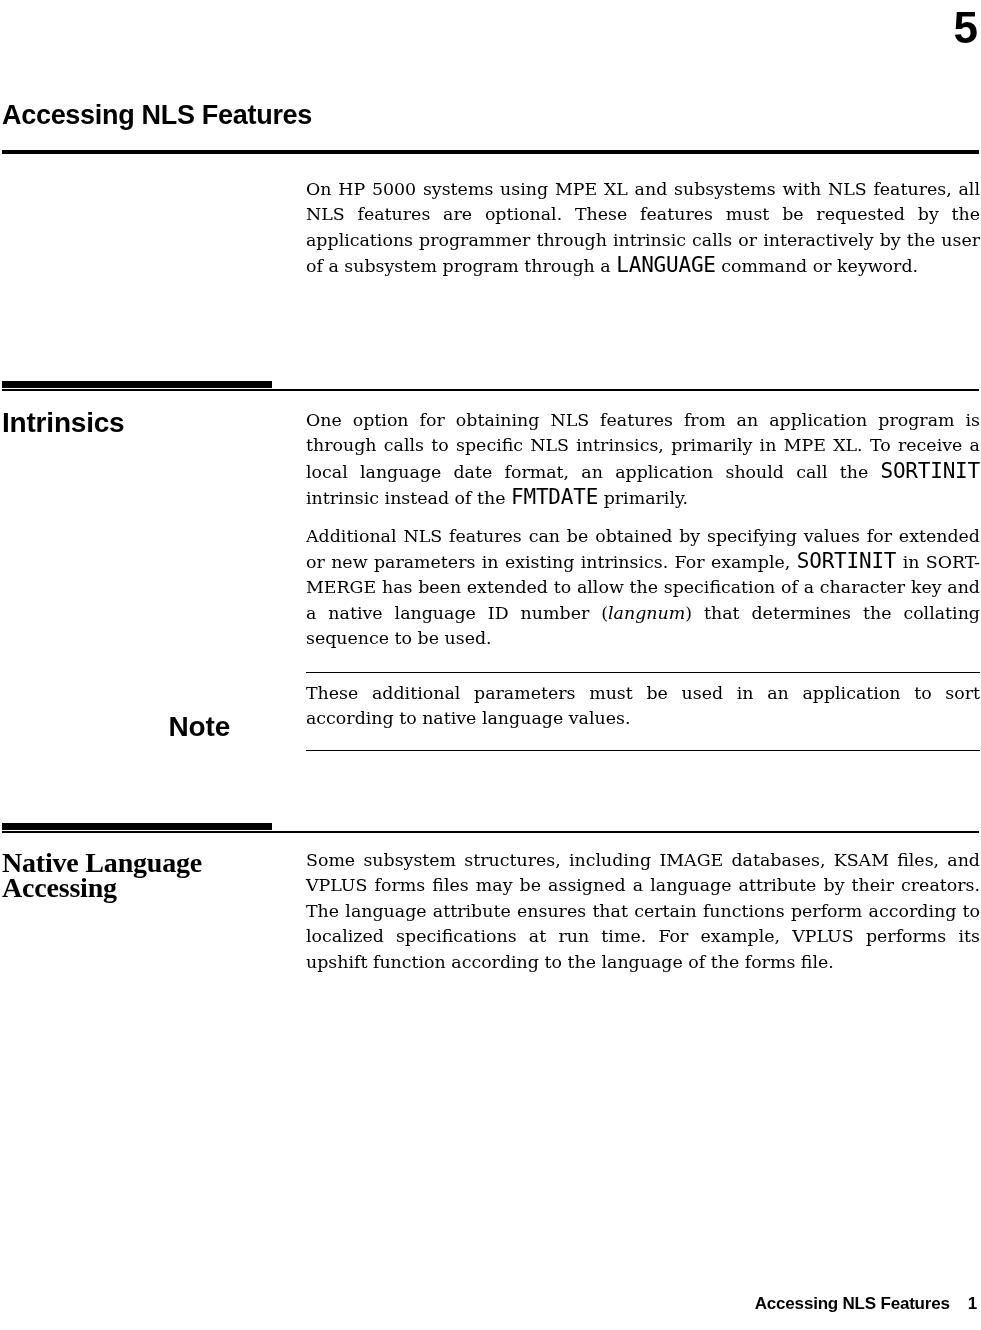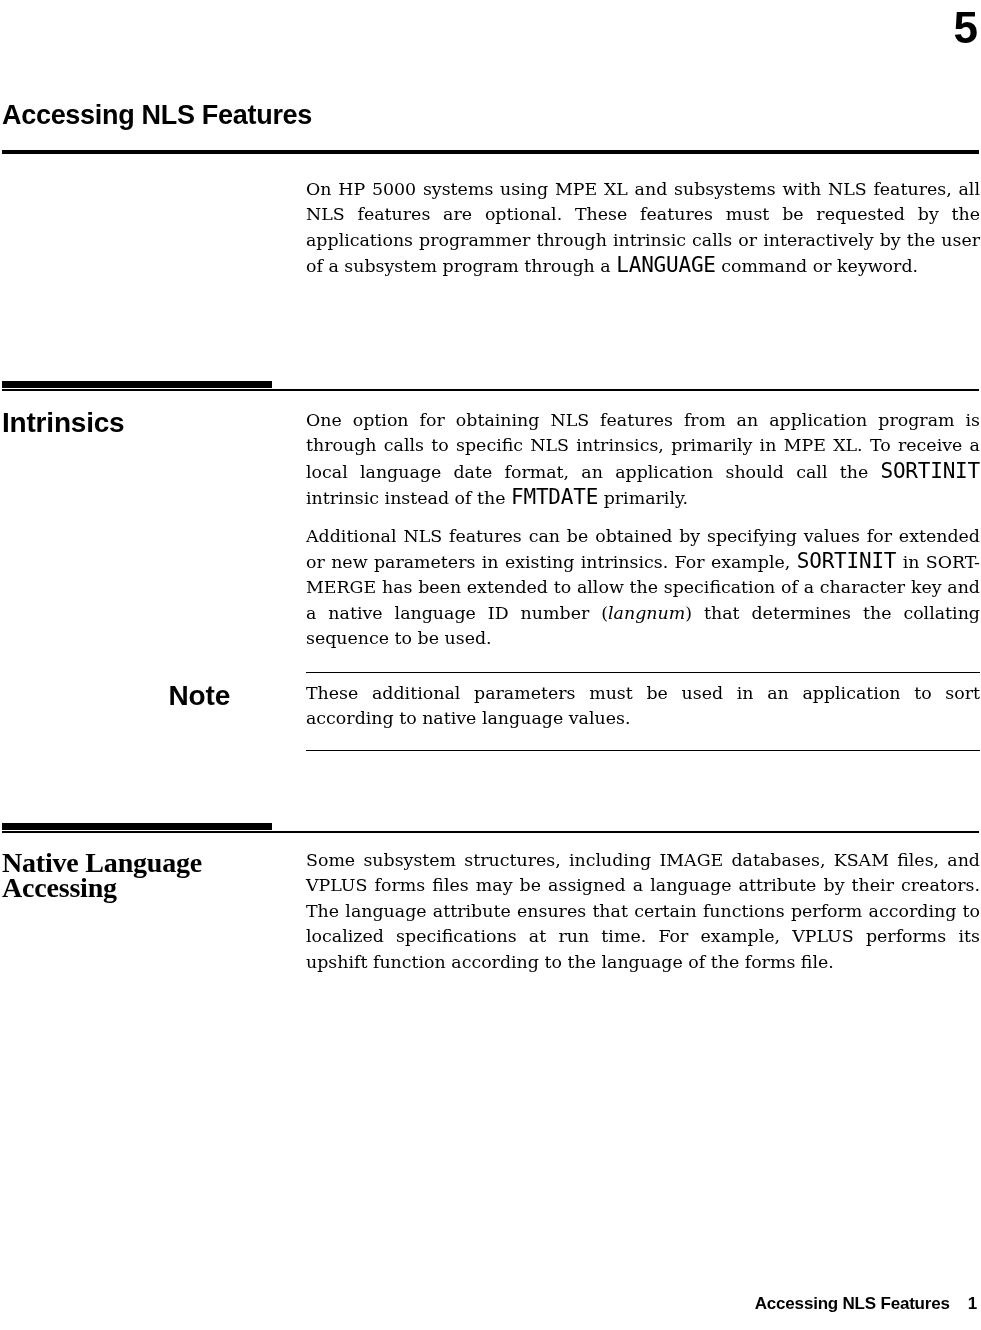--- a/index.html
+++ b/index.html
@@ -76,20 +76,21 @@
     width: 280px;
     font-family: "Liberation Sans", sans-serif;
     font-weight: bold;
     font-size: 28px;
     line-height: 25px;
     letter-spacing: -0.2px;
   }
   .col-head.right-align {
     text-align: right;
     width: 228px;
+    margin-top: 31px;
   }
 
   .body-col {
     position: absolute;
     left: 306px;
     width: 674px;
     font-size: 17.4px;
     line-height: 25.4px;
     text-align: justify;
   }

